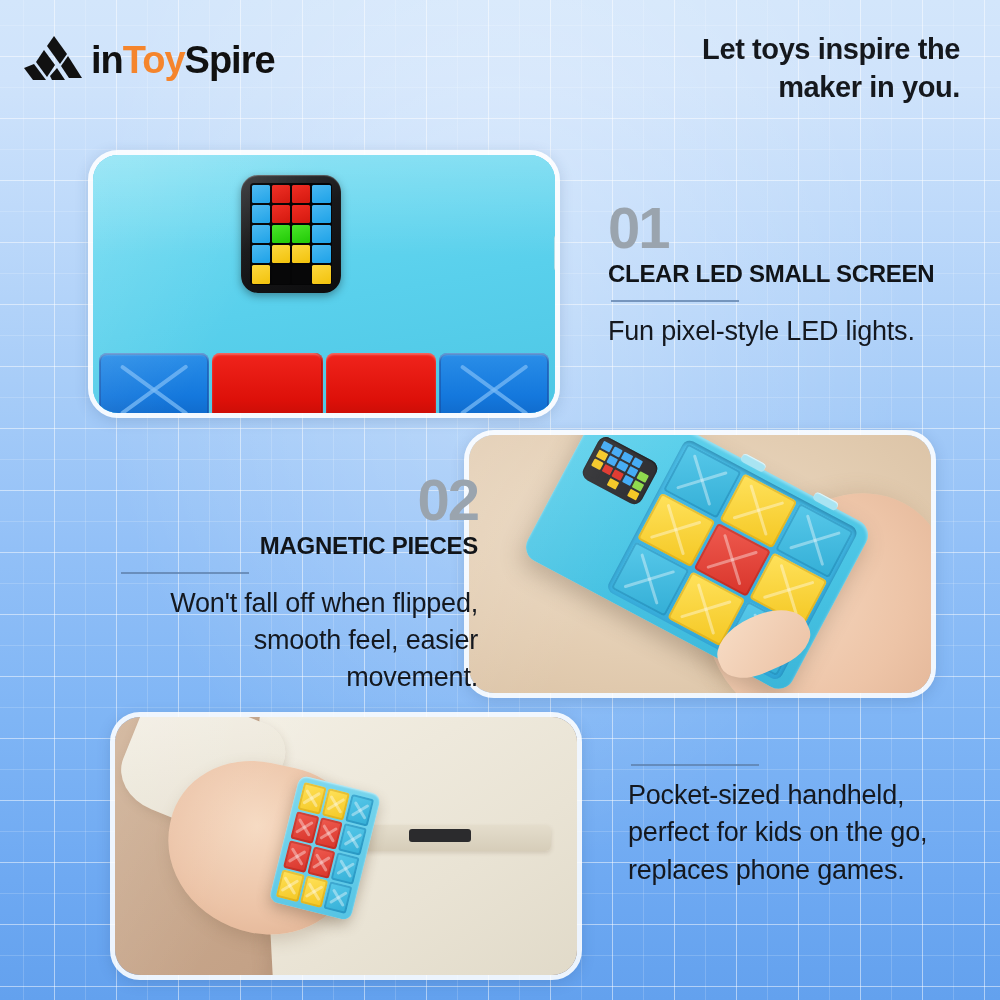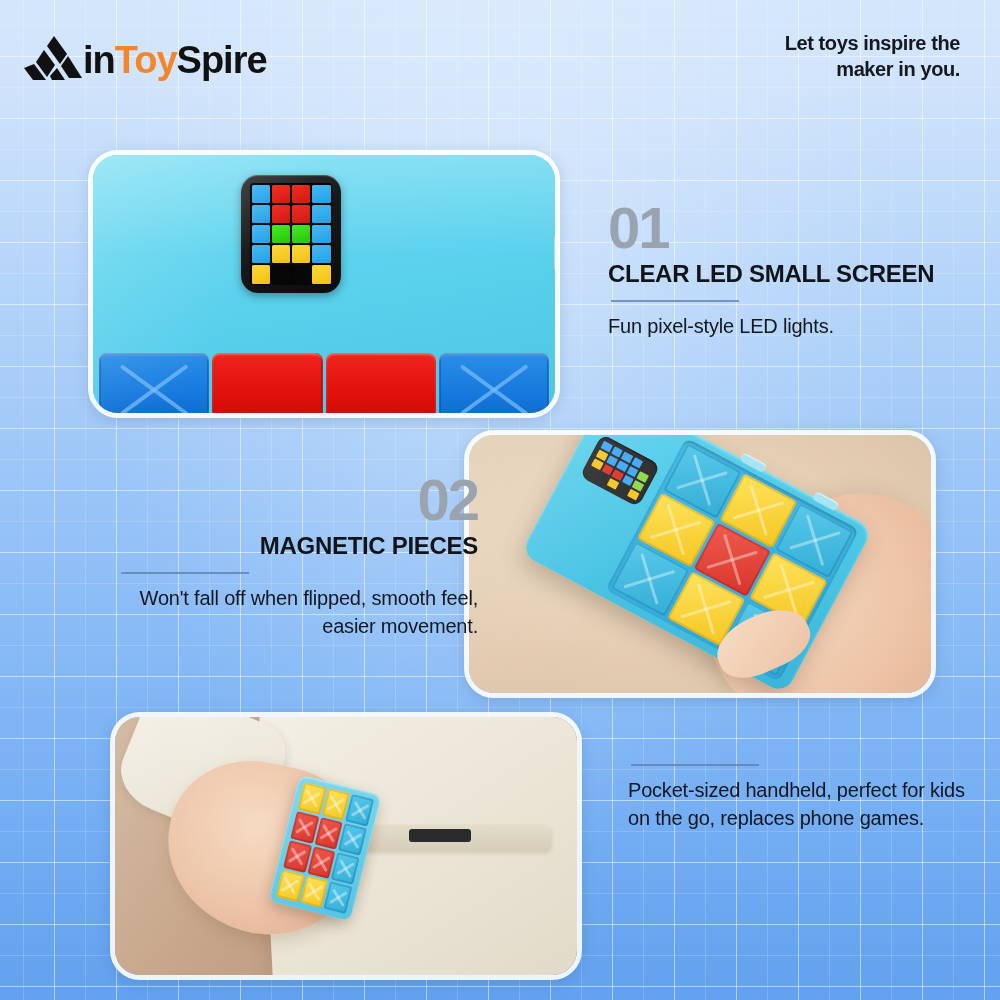--- a/index.html
+++ b/index.html
@@ -34,43 +34,43 @@
       linear-gradient(to bottom, rgba(255,255,255,.16) 1px, transparent 1px);
     background-size:31px 31px;
   }
   .vignette{
     position:absolute; inset:0; pointer-events:none;
     background:radial-gradient(ellipse at 50% 28%, rgba(255,255,255,.30) 0%, rgba(255,255,255,0) 58%);
   }
 
   
   .header{ position:absolute; top:0; left:0; width:1000px; height:132px; }
-  .brand{ position:absolute; left:24px; top:34px; display:flex; align-items:center; gap:1px; }
+  .brand{ position:absolute; left:24px; top:34px; display:flex; align-items:center; gap:9px; }
   .logo-mark{ width:58px; height:52px; display:block; }
   .brand-text{ font-size:38px; font-weight:bold; letter-spacing:-1px; line-height:1;
                color:#111; white-space:nowrap; }
   .brand-text .accent{ color:#F5852C; }
   .tagline{
     position:absolute; right:40px; top:30px; width:420px;
-    text-align:right; font-size:20px; font-weight:bold; line-height:1.32;
+    text-align:right; font-size:29px; font-weight:bold; line-height:1.32;
     color:#15181d; letter-spacing:-.4px;
   }
 
   
   .feature{ position:absolute; }
   .feature-text .num{
     font-size:58px; font-weight:bold; line-height:.95;
     color:#9aa4ae; letter-spacing:-2px; margin-bottom:6px;
   }
   .feature-text h3{
     font-size:24px; font-weight:bold; line-height:1.12;
     color:#111418; letter-spacing:-.3px; text-transform:uppercase;
   }
   .divider{ width:128px; height:2px; background:#5c7ea8; opacity:.75; margin:12px 0 11px 3px; }
-  .feature-text p{ font-size:20px; line-height:1.38; color:#14181f; letter-spacing:-.2px; }
+  .feature-text p{ font-size:27px; line-height:1.38; color:#14181f; letter-spacing:-.2px; }
 
   
   .photo-card{
     position:absolute; border-radius:30px;
     border:5px solid rgba(255,255,255,.88);
     overflow:hidden;
     box-shadow:0 3px 14px rgba(40,70,120,.18);
   }
   .photo-inner{ position:absolute; inset:0; }
 

